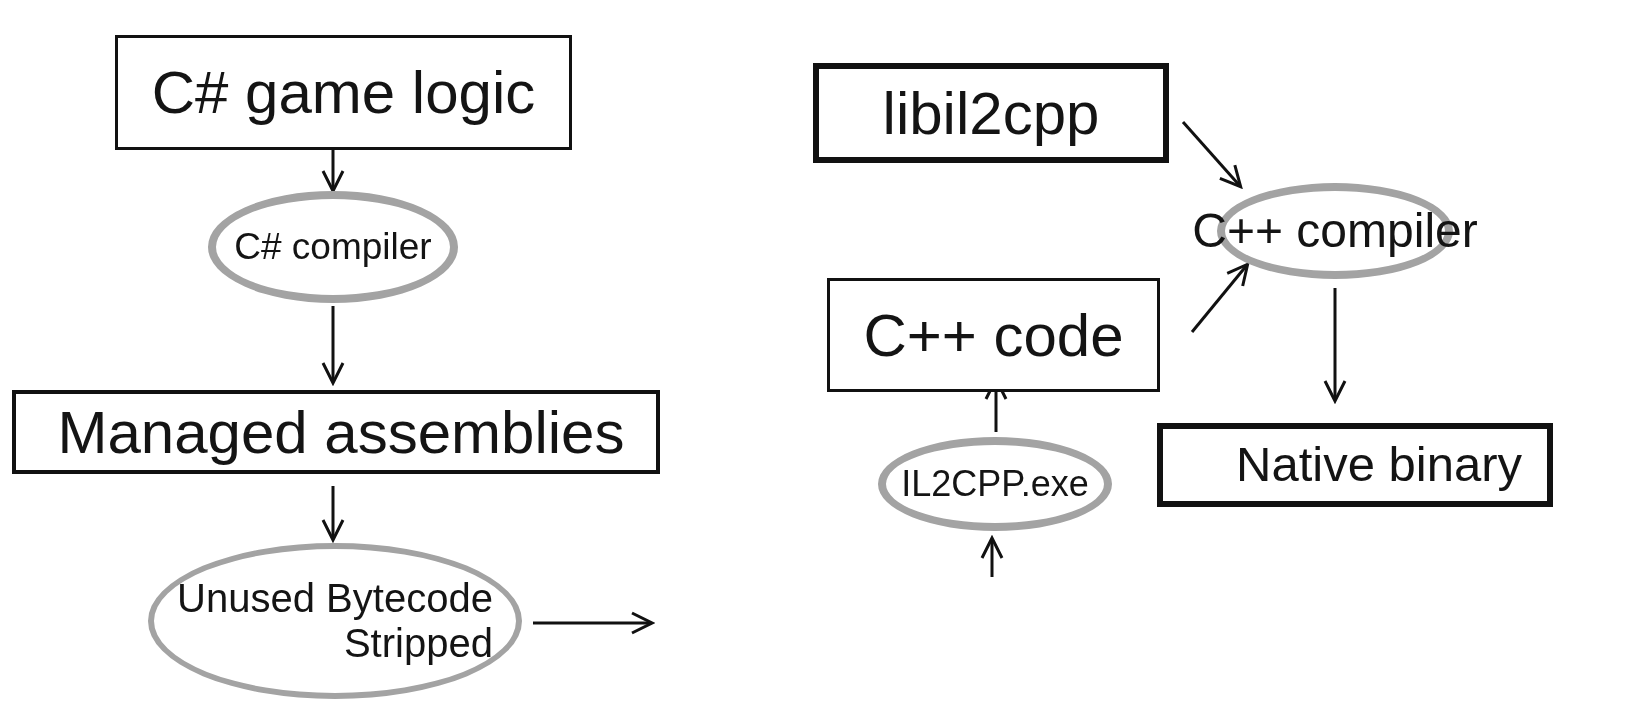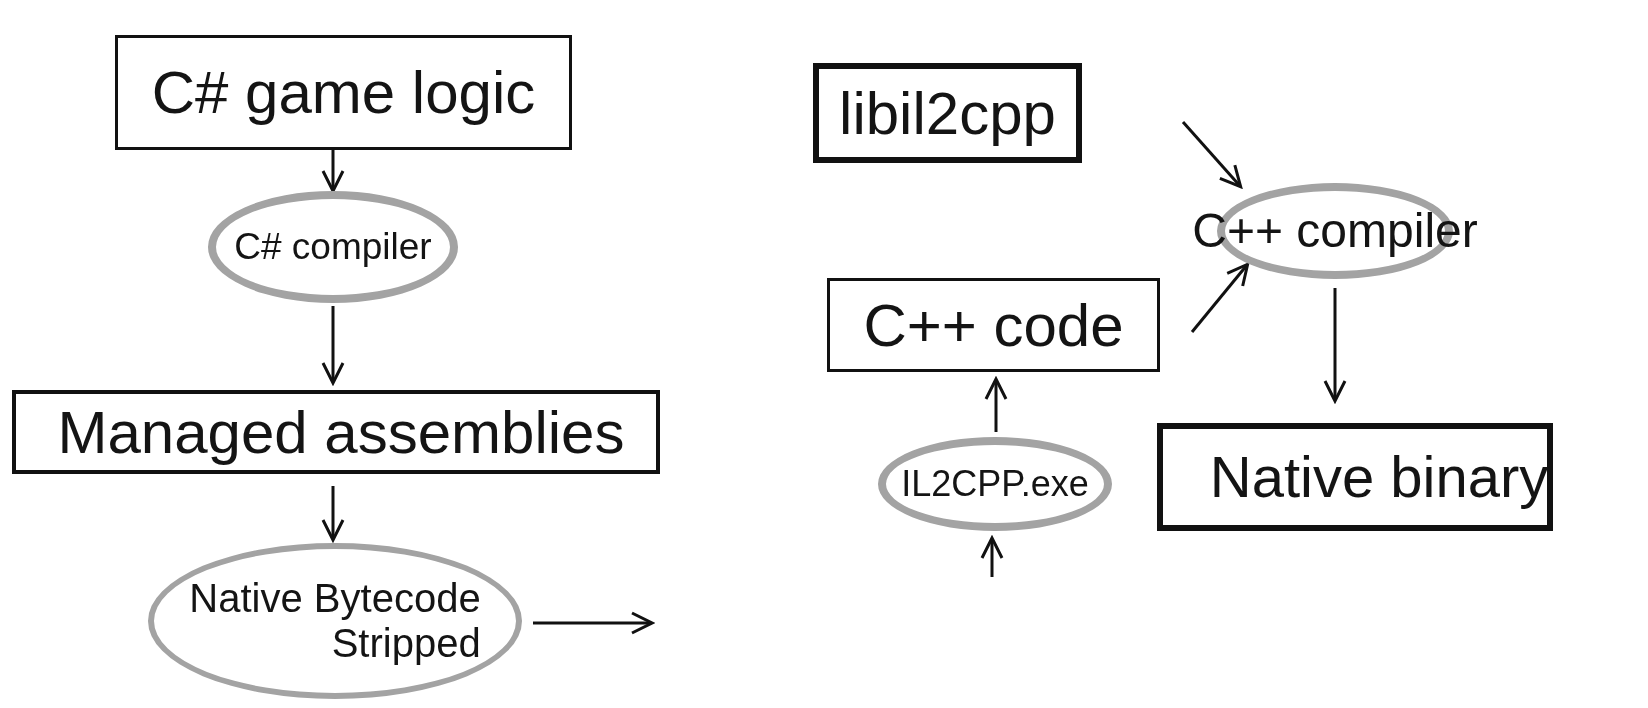--- a/index.html
+++ b/index.html
@@ -58,39 +58,39 @@
   <div class="node ellipse" style="left:208px;top:191px;width:250px;height:112px;font-size:37px;">
     <span>C# compiler</span>
   </div>
 
   <div class="node rect b-med" style="left:12px;top:390px;width:648px;height:84px;font-size:60px;padding-left:10px;">
     <span>Managed assemblies</span>
   </div>
 
   <div class="node ellipse b-thick" style="left:148px;top:543px;width:374px;height:156px;font-size:40px;">
     <span class="two-line">
-      <span>Native Bytecode</span>
+      <span>Unused Bytecode</span>
       <span>Stripped</span>
     </span>
   </div>
 
 
   <div class="node ellipse" style="left:878px;top:437px;width:234px;height:94px;font-size:36px;">
     <span>IL2CPP.exe</span>
   </div>
 
-  <div class="node rect" style="left:827px;top:278px;width:333px;height:94px;font-size:60px;">
+  <div class="node rect" style="left:827px;top:278px;width:333px;height:114px;font-size:60px;">
     <span>C++ code</span>
   </div>
 
-  <div class="node rect b-thick" style="left:813px;top:63px;width:269px;height:100px;font-size:60px;text-align:center;">
+  <div class="node rect b-thick" style="left:813px;top:63px;width:356px;height:100px;font-size:60px;text-align:center;">
     <span>libil2cpp</span>
   </div>
 
   <div class="node ellipse" style="left:1217px;top:183px;width:236px;height:96px;font-size:48px;">
     <span>C++ compiler</span>
   </div>
 
-  <div class="node rect b-thick" style="left:1157px;top:423px;width:396px;height:108px;font-size:58px;padding-left:48px;">
+  <div class="node rect b-thick" style="left:1157px;top:423px;width:396px;height:84px;font-size:49px;padding-left:48px;">
     <span>Native binary</span>
   </div>
 
 </div>
 
 </body></html>

